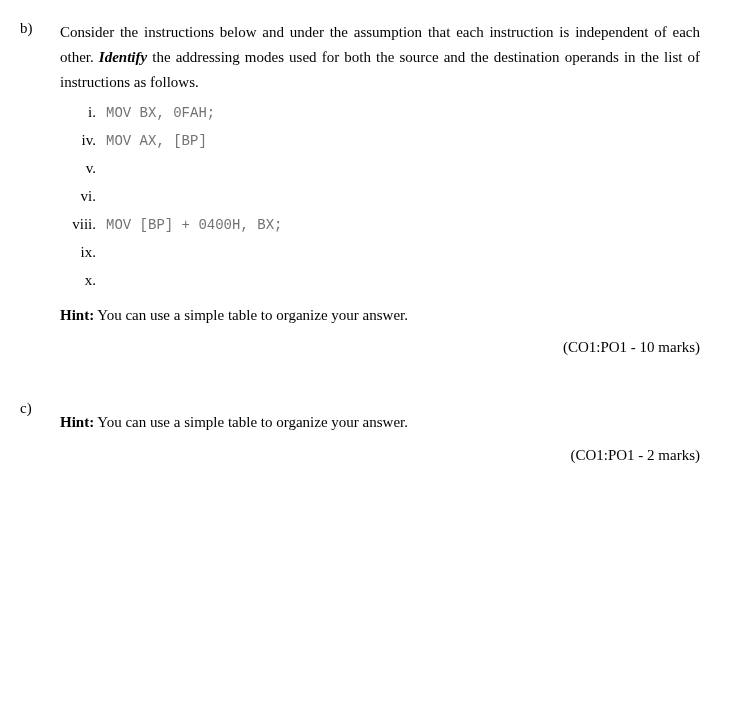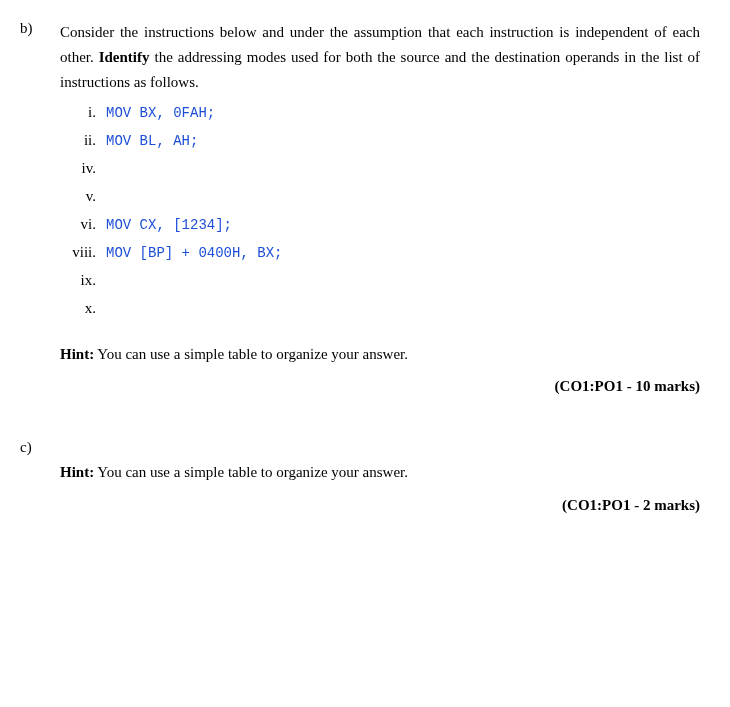--- a/index.html
+++ b/index.html
@@ -33,27 +33,27 @@
       flex: 1;
       line-height: 1.65;
     }
 
     .question-content p {
       text-align: justify;
       margin-bottom: 6px;
     }
 
     .question-content p.hint {
-      margin-top: 21px;
+      margin-top: 10px;
       text-align: left;
     }
 
     .marks-line {
       text-align: right;
-      font-weight: bold;
+      font-weight: normal;
       margin-top: 8px;
       font-size: 15px;
     }
 
     .instructions-list {
       margin-top: 6px;
       margin-bottom: 2px;
     }
 
     .instr-row {
@@ -66,25 +66,26 @@
       min-width: 46px;
       text-align: right;
       padding-right: 10px;
       font-family: "Times New Roman", Times, serif;
       font-size: 15px;
     }
 
     .instr-code {
       font-family: "Courier New", Courier, monospace;
       font-size: 14px;
-      color: #1d4ed8;
+      color: #737373;
     }
 
     .bold {
       font-weight: bold;
+      font-style: italic;
     }
 
     .hint-keyword {
       font-weight: bold;
     }
 
     .spacer {
       height: 16px;
     }
   </style>
@@ -98,37 +99,33 @@
       Consider the instructions below and under the assumption that each instruction is independent of each other. <span class="bold">Identify</span> the addressing modes used for both the source and the destination operands in the list of instructions as follows.
     </p>
 
     <div class="instructions-list">
 
       <div class="instr-row">
         <span class="instr-num">i.</span>
         <span class="instr-code">MOV BX, 0FAH;</span>
       </div>
 
-      <div class="instr-row">
-        <span class="instr-num">ii.</span>
-        <span class="instr-code">MOV BL, AH;</span>
-      </div>
 
 
       <div class="instr-row">
         <span class="instr-num">iv.</span>
+        <span class="instr-code">MOV AX, [BP]</span>
       </div>
 
       <div class="instr-row">
         <span class="instr-num">v.</span>
       </div>
 
       <div class="instr-row">
         <span class="instr-num">vi.</span>
-        <span class="instr-code">MOV CX, [1234];</span>
       </div>
 
 
       <div class="instr-row">
         <span class="instr-num">viii.</span>
         <span class="instr-code">MOV [BP] + 0400H, BX;</span>
       </div>
 
       <div class="instr-row">
         <span class="instr-num">ix.</span>

